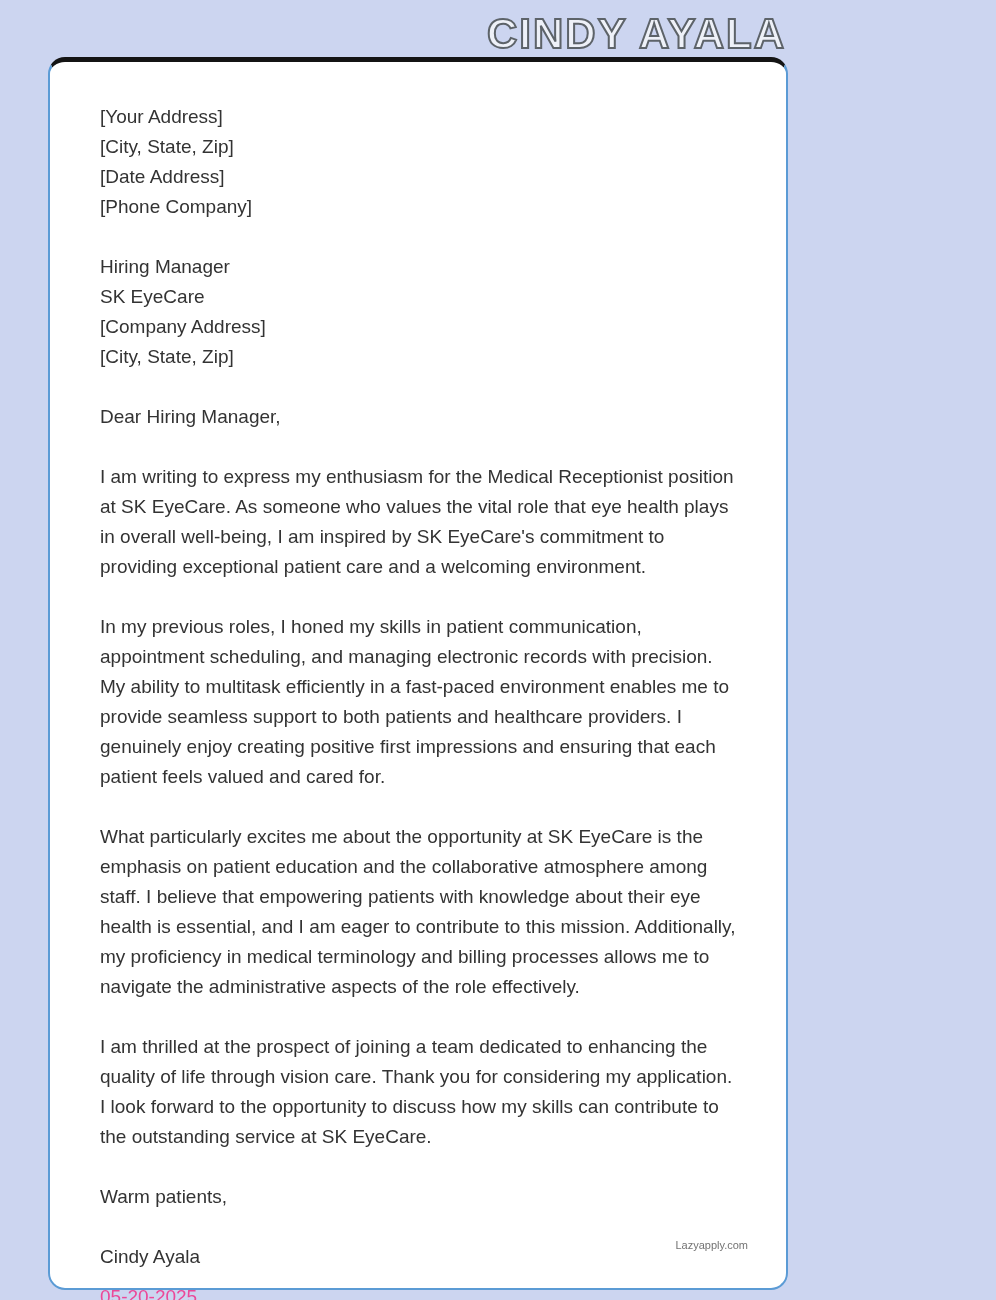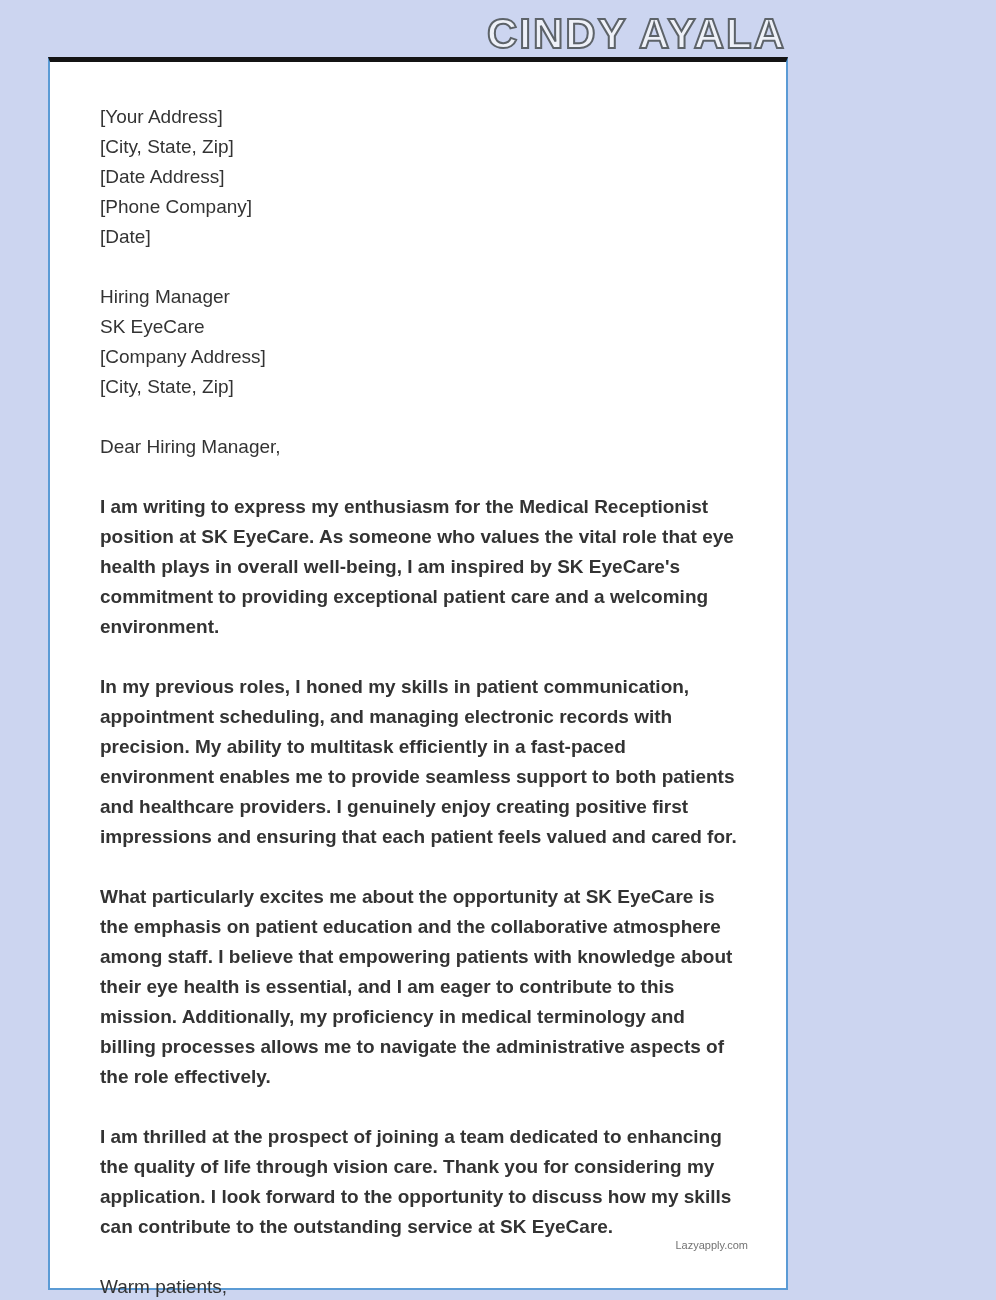--- a/index.html
+++ b/index.html
@@ -38,31 +38,31 @@
     background: #ffffff;
     border-top: 5px solid #141414;
     border-left: 2px solid #5b9bd5;
     border-right: 2px solid #5b9bd5;
     border-bottom: 2px solid #5b9bd5;
     box-sizing: border-box;
     padding: 40px 46px 12px 50px;
     color: #333333;
     font-size: 19px;
     line-height: 30px;
+    border-radius: 17px;
   }
   .block {
     margin: 0 0 30px 0;
   }
   .line {
     white-space: pre;
   }
   .paragraph {
     margin: 0 0 30px 0;
     max-width: 804px;
-    font-weight: bold;
   }
   .letter-date {
     margin-top: 10px;
     color: #ec4899;
     font-size: 19px;
   }
   .watermark {
     position: absolute;
     right: 38px;
     bottom: 28px;
@@ -77,21 +77,20 @@
 
   <div class="header-name">CINDY AYALA</div>
 
   <div class="letter-panel">
 
     <div class="block">
       <div class="line">[Your Address]</div>
       <div class="line">[City, State, Zip]</div>
       <div class="line">[Date Address]</div>
       <div class="line">[Phone Company]</div>
-      <div class="line">[Date]</div>
     </div>
 
     <div class="block">
       <div class="line">Hiring Manager</div>
       <div class="line">SK EyeCare</div>
       <div class="line">[Company Address]</div>
       <div class="line">[City, State, Zip]</div>
     </div>
 
     <div class="block">Dear Hiring Manager,</div>

